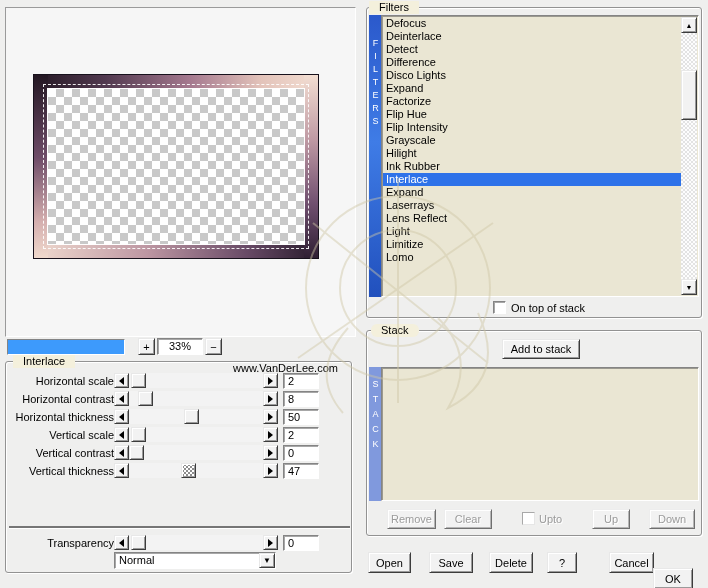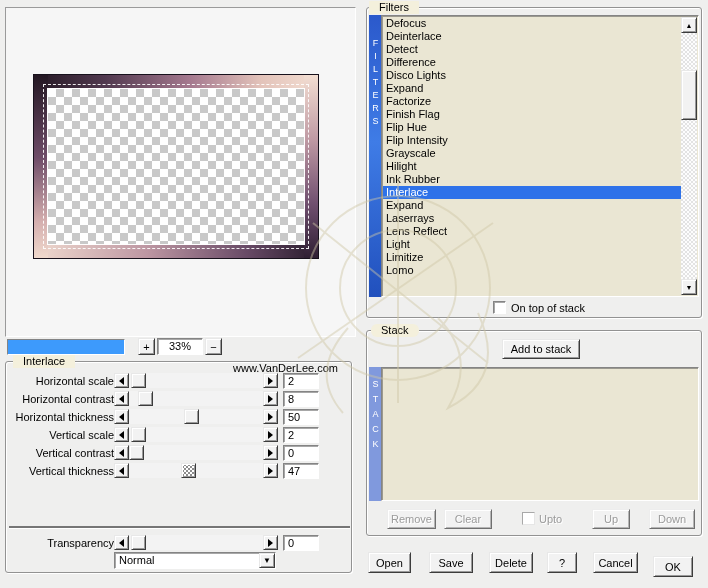--- a/index.html
+++ b/index.html
@@ -299,21 +299,20 @@
 
     <div class="abs sunken listbox" style="left: 14px; top: 7px; width: 318px; height: 282px; background: rgb(234, 230, 211);">
       <div id="filters-items" style="position: absolute; inset: 1px 17px 1px 1px; overflow: hidden; background: rgb(234, 230, 211);">
           <div class="list-item">Defocus</div>
           <div class="list-item">Deinterlace</div>
           <div class="list-item">Detect</div>
           <div class="list-item">Difference</div>
           <div class="list-item">Disco Lights</div>
           <div class="list-item">Expand</div>
           <div class="list-item">Factorize</div>
-          <div class="list-item">Finish Flag</div>
           <div class="list-item">Flip Hue</div>
           <div class="list-item">Flip Intensity</div>
           <div class="list-item">Grayscale</div>
           <div class="list-item">Hilight</div>
           <div class="list-item">Ink Rubber</div>
           <div class="list-item selected" style="background: rgb(46, 114, 233);">Interlace</div>
           <div class="list-item">Expand</div>
           <div class="list-item">Laserrays</div>
           <div class="list-item">Lens Reflect</div>
           <div class="list-item">Light</div>
@@ -351,15 +350,15 @@
     <div class="abs checkbox disabled" style="left:155px;top:181px;"></div>
     <div class="abs cblabel disabled-text" style="left:172px;top:182px;">Upto</div>
     <div class="abs raised btn disabled" style="left:225px;top:178px;width:38px;height:20px;">Up</div>
     <div class="abs raised btn disabled" style="left:282px;top:178px;width:46px;height:20px;">Down</div>
   </div>
 
   <div class="abs raised btn" style="left:368px;top:552px;width:43px;height:21px;">Open</div>
   <div class="abs raised btn" style="left:429px;top:552px;width:44px;height:21px;">Save</div>
   <div class="abs raised btn" style="left:489px;top:552px;width:44px;height:21px;">Delete</div>
   <div class="abs raised btn" style="left:547px;top:552px;width:30px;height:21px;">?</div>
-  <div class="abs raised btn" style="left:593px;top:552px;width:45px;height:21px;">Cancel</div>
-  <div class="abs raised btn" style="left:653px;top:556px;width:40px;height:21px;">OK</div>
+  <div class="abs raised btn" style="left:609px;top:552px;width:45px;height:21px;">Cancel</div>
+  <div class="abs raised btn" style="left:653px;top:568px;width:40px;height:21px;">OK</div>
 </div>
 
 </body></html>

